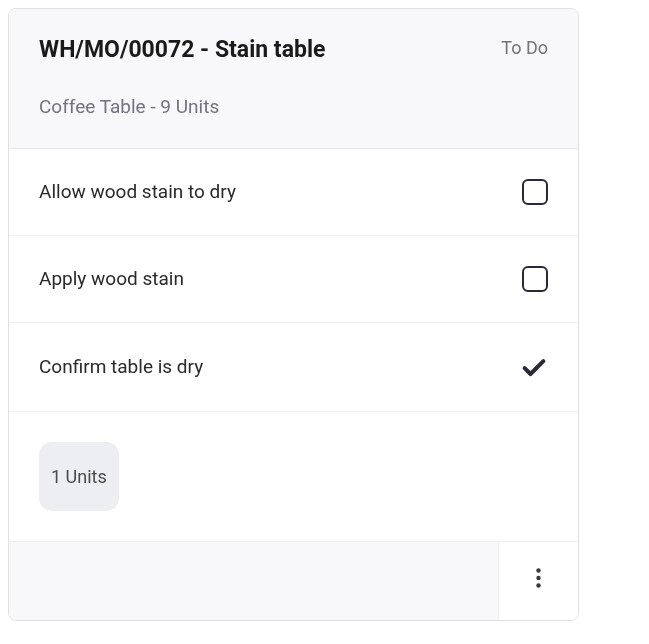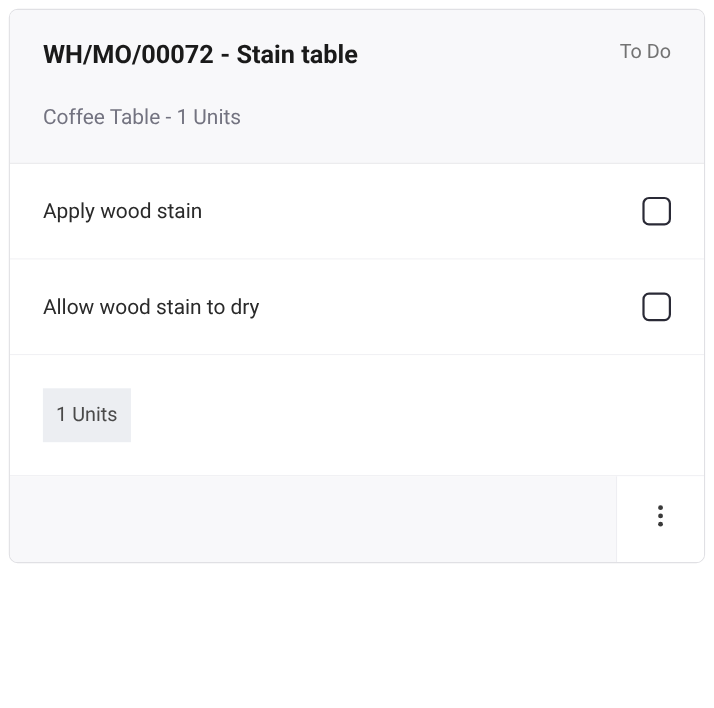--- a/index.html
+++ b/index.html
@@ -6,21 +6,21 @@
       box-sizing: border-box;
       margin: 0;
       padding: 0;
     }
     body {
       font-family: -apple-system, BlinkMacSystemFont, "Segoe UI", Roboto, "Helvetica Neue", Arial, sans-serif;
       background: #ffffff;
       padding: 8px;
     }
     .card {
-      width: 633px;
+      width: 571px;
       border: 1px solid #e0e0e4;
       border-radius: 8px;
       overflow: hidden;
       background: #ffffff;
     }
     .card-header {
       background: #f8f8fa;
       padding: 26px 30px 30px 30px;
       border-bottom: 1px solid #e8e8ec;
     }
@@ -75,22 +75,22 @@
       justify-content: center;
     }
     .check-icon svg {
       width: 28px;
       height: 28px;
     }
     .units-badge {
       background: #eceef2;
       color: #4a4a4a;
       font-size: 18px;
-      padding: 14px 12px;
-      border-radius: 0;
+      padding: 24px 12px;
+      border-radius: 13px;
       cursor: pointer;
     }
     .card-footer {
       display: flex;
       justify-content: flex-end;
       background: #f8f8fa;
     }
     .menu-button {
       width: 80px;
       height: 78px;
@@ -112,33 +112,41 @@
 </head>
 <body>
 
 <div class="card">
 
   <div class="card-header">
     <div class="header-top">
       <div class="card-title">WH/MO/00072 - Stain table</div>
       <div class="card-status">To Do</div>
     </div>
-    <div class="card-subtitle">Coffee Table - 1 Units</div>
+    <div class="card-subtitle">Coffee Table - 9 Units</div>
+  </div>
+
+  <div class="task-row">
+    <div class="task-label">Allow wood stain to dry</div>
+    <span class="checkbox"></span>
   </div>
 
   <div class="task-row">
     <div class="task-label">Apply wood stain</div>
     <span class="checkbox"></span>
   </div>
 
   <div class="task-row">
-    <div class="task-label">Allow wood stain to dry</div>
-    <span class="checkbox"></span>
+    <div class="task-label">Confirm table is dry</div>
+    <span class="check-icon">
+      <svg viewBox="0 0 24 24" fill="none" stroke="#2a2a36" stroke-width="3.5" stroke-linecap="round" stroke-linejoin="round">
+        <polyline points="4 13 9 18 20 7"></polyline>
+      </svg>
+    </span>
   </div>
-
 
   <div class="task-row">
     <span class="units-badge">1 Units</span>
   </div>
 
   <div class="card-footer">
     <button class="menu-button">
       <span>
         <svg viewBox="0 0 5 20">
           <circle cx="2.5" cy="2.5" r="2.2" fill="#3a3a3a"></circle>

